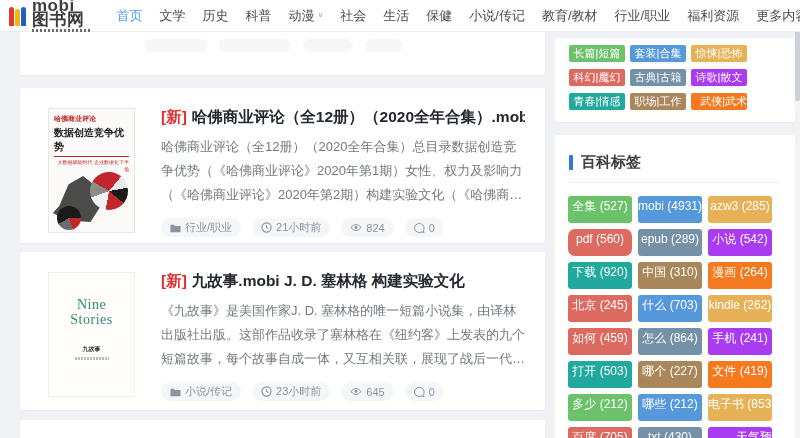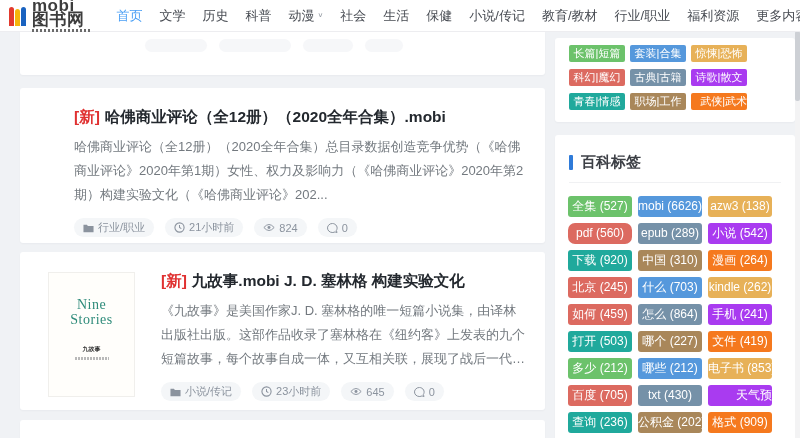--- a/index.html
+++ b/index.html
@@ -67,21 +67,21 @@
   .genre-card{position:absolute;left:555px;top:38px;width:240px;height:84px;box-sizing:border-box;padding:7px 0 0 14px;}
   .genre-grid{display:grid;grid-template-columns:repeat(3,56px);column-gap:5px;row-gap:7px;}
   .gpill{height:17px;line-height:17px;font-size:11px;color:#fff;text-align:center;border-radius:2px;cursor:pointer;
     overflow:hidden;white-space:nowrap;}
   .wiki-card{position:absolute;left:555px;top:135px;width:240px;height:320px;box-sizing:border-box;}
   .wiki-head{display:flex;align-items:center;margin:18px 14px 0 14px;}
   .wiki-bar{width:4px;height:15px;background:#2f7bd9;border-radius:1px;margin-right:8px;}
   .wiki-title{font-size:15px;font-weight:bold;color:#3c3f45;}
   .wiki-divider{margin:10px 14px 0 14px;border-bottom:1px solid #f0f1f3;}
   .wiki-grid{display:grid;grid-template-columns:repeat(3,64px);column-gap:6px;row-gap:6px;margin:13px 0 0 13px;}
-  .wpill{height:21px;line-height:21px;font-size:12px;color:#fff;text-align:center;border-radius:3px;cursor:pointer;
+  .wpill{height:27px;line-height:21px;font-size:12px;color:#fff;text-align:center;border-radius:3px;cursor:pointer;
     overflow:hidden;white-space:nowrap;}
   
   .scroll-track{position:absolute;right:0;top:0;width:5px;height:438px;background:#f3f3f4;}
   .scroll-thumb{position:absolute;right:0;top:31px;width:5px;height:70px;background:#cdd0d5;border-radius:2px;cursor:pointer;}
 </style>
 </head>
 <body>
 
 <div class="navbar">
   <div class="logo">
@@ -144,20 +144,30 @@
 <div class="card partial-top">
   <div class="faded-meta">
     <span class="faded-chip" style="width:62px"></span>
     <span class="faded-chip" style="width:72px"></span>
     <span class="faded-chip" style="width:50px"></span>
     <span class="faded-chip" style="width:38px"></span>
   </div>
 </div>
 
 <article class="card post post1">
+  <div class="thumb cover1">
+    <div class="c-brand">哈佛商业评论</div>
+    <div class="c-head">数据创造竞争优势</div>
+    <div class="c-sub">大数据赋能时代 企业数据化下半场</div>
+    <div class="c-art">
+      <div class="c-moto"></div>
+        <div class="c-pie1"></div>
+        <div class="c-pie2"></div>
+    </div>
+  </div>
   <div class="post-body">
     <div class="post-title">
       <span class="badge-new">[新]</span><span>哈佛商业评论（全12册）（2020全年合集）.mobi</span>
     </div>
     <div class="excerpt">哈佛商业评论（全12册）（2020全年合集）总目录数据创造竞争优势（《哈佛商业评论》2020年第1期）女性、权力及影响力（《哈佛商业评论》2020年第2期）构建实验文化（《哈佛商业评论》202...</div>
     <div class="meta-row">
       <span class="meta-chip">
         <svg width="11" height="10" viewBox="0 0 12 10">
             <path d="M0.5 1.5 h3.8 l1 1.2 h6.2 v6.8 h-11 z" fill="#8b939e"></path>
           </svg>
@@ -247,22 +257,22 @@
 </div>
 
 <div class="card wiki-card">
   <div class="wiki-head">
     <span class="wiki-bar"></span>
     <span class="wiki-title">百科标签</span>
   </div>
   <div class="wiki-divider"></div>
   <div class="wiki-grid">
       <span class="wpill" style="background: rgb(108, 194, 107);">全集 (527)</span>
-      <span class="wpill" style="background: rgb(85, 152, 220);">mobi (6626)</span>
-      <span class="wpill" style="background: rgb(231, 177, 88);">azw3 (138)</span>
+      <span class="wpill" style="background: rgb(85, 152, 220);">mobi (4931)</span>
+      <span class="wpill" style="background: rgb(231, 177, 88);">azw3 (285)</span>
       <span class="wpill" style="background: rgb(220, 106, 96); border-radius: 7px;">pdf (560)</span>
       <span class="wpill" style="background: rgb(117, 145, 168);">epub (289)</span>
       <span class="wpill" style="background: rgb(169, 59, 240);">小说 (542)</span>
       <span class="wpill" style="background: rgb(32, 169, 156);">下载 (920)</span>
       <span class="wpill" style="background: rgb(169, 135, 90);">中国 (310)</span>
       <span class="wpill" style="background: rgb(245, 121, 30);">漫画 (264)</span>
       <span class="wpill" style="background: rgb(220, 106, 96);">北京 (245)</span>
       <span class="wpill" style="background: rgb(85, 152, 220);">什么 (703)</span>
       <span class="wpill" style="background: rgb(231, 177, 88);">kindle (262)</span>
       <span class="wpill" style="background: rgb(220, 106, 96);">如何 (459)</span>

